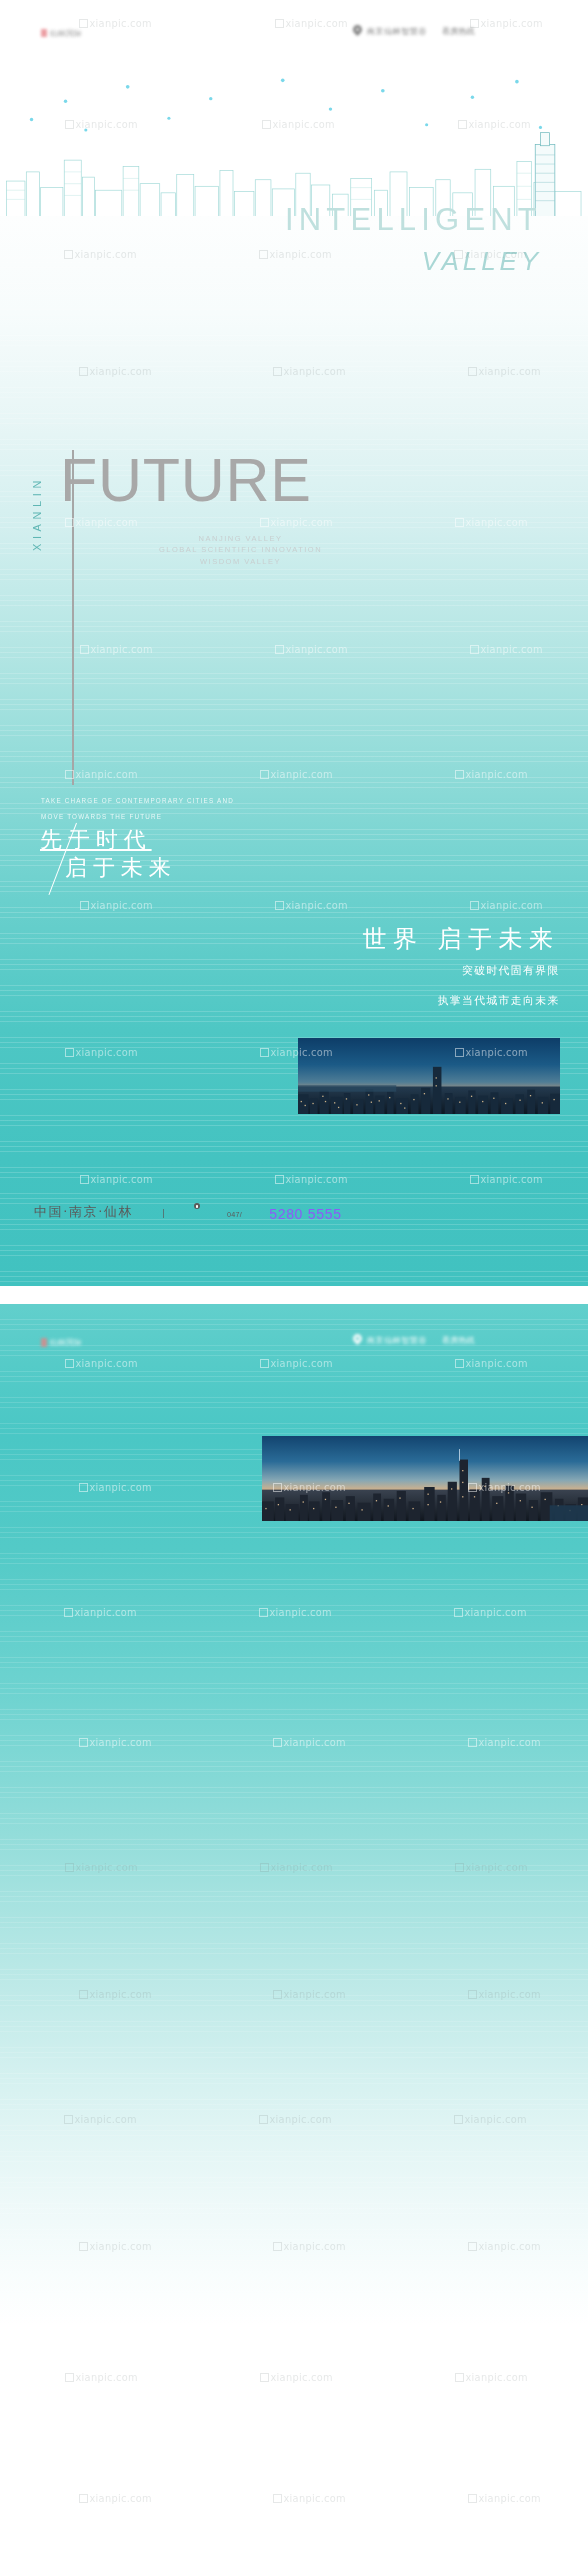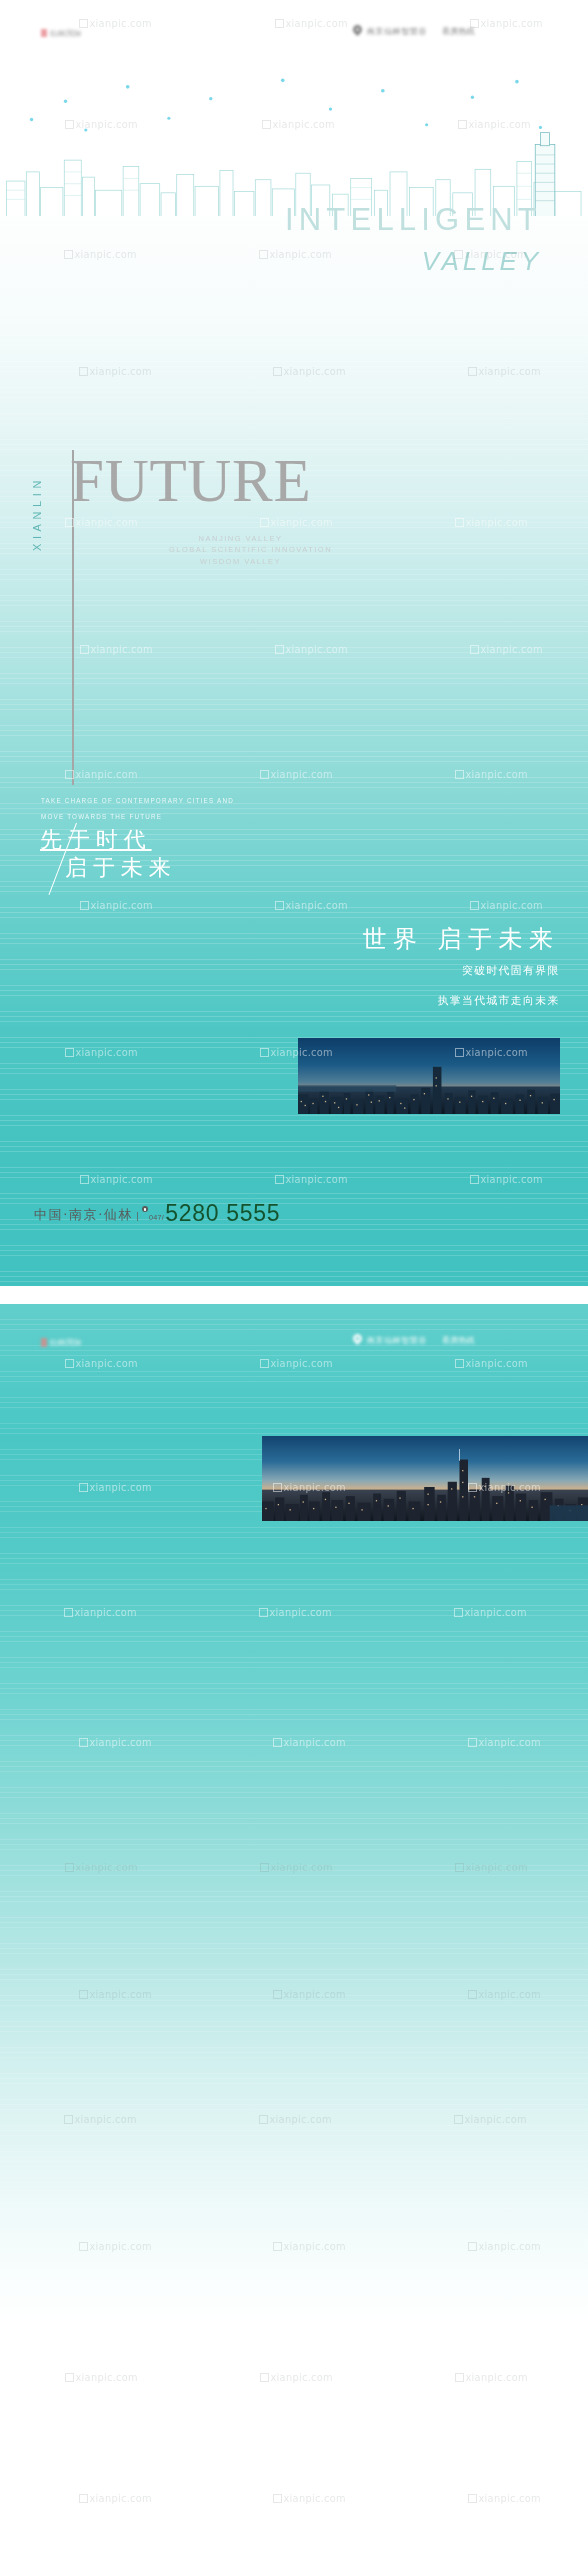--- a/index.html
+++ b/index.html
@@ -114,37 +114,37 @@
     font-family:"DejaVu Sans","Liberation Sans",sans-serif;
   }
   .headline1 .sm {
     font-size:10.8px; letter-spacing:1.4px; line-height:17.7px; margin-top:9.2px;
     font-weight:400; font-family:"DejaVu Sans","Liberation Sans",sans-serif;
   }
 
   .photo { position:absolute; overflow:hidden; }
   .photo svg { display:block; }
 
-  .contact { position:absolute; display:flex; align-items:flex-end; }
+  .contact { position:absolute; display:flex; align-items:flex-end;gap:26px; }
   .contact .cn {
     font-size:13px; letter-spacing:1.6px; color:#5a5a5a; font-weight:400;
     font-family:"DejaVu Sans","Liberation Sans",sans-serif;
   }
   .contact .bar { font-size:8.5px; color:#5a5a5a; margin:0 2.6px 3.3px 3.3px; }
   .contact .tel-ic {
     width:5.9px;height:5.9px;border-radius:50%;background:#5a5a5a;
     margin:0 0.7px 11.8px 1.3px; position:relative;
   }
   .contact .tel-ic:after{
     content:"";position:absolute;left:2px;top:1.2px;width:2px;height:3.3px;
     background:#fff;border-radius:0.7px;
   }
   .contact .area { font-size:7.2px; color:#5a5a5a; margin:0 1.3px 2px 0; letter-spacing:0.2px;}
   .contact .num {
-    font-size:23px; letter-spacing:0.7px; color:#14532d; line-height:.92; font-weight:400;
+    font-size:14px; letter-spacing:0.7px; color:#8b5cf6; line-height:.92; font-weight:400;
   }
 
   
   .poster2 { height:1290px; position:relative; background:#ffffff; }
   .grad2 {
     position:absolute; left:0; top:18.3px; width:589px; height:1021px;
     background:linear-gradient(180deg,
       #62cfcc 0%, #55cbc8 6%, #4ac7c5 13%,
       #53cac7 24%, #6ed3d0 38%, #93ddda 52%,
       #b9e8e6 65%, #d8f2f1 77%, #eef9f9 88%, #fbfefe 97%, #ffffff 100%);
@@ -328,23 +328,23 @@
     <div class="l2">VALLEY</div>
   </div>
 
   <div class="grad1">
     <div class="hairlines"></div>
   </div>
 
   <div class="futureblk" style="left:0;top:0;">
     <div class="fb-xianlin" style="left:31px;top:453px;height:98px;">XIANLIN</div>
     <div class="fb-rule" style="left:72px;top:450px;height:335px;"></div>
-    <div class="fb-future" style="left:70px;top:450px;font-family:Liberation Serif, serif;">FUTURE</div>
+    <div class="fb-future" style="left:60px;top:450px;">FUTURE</div>
     <div class="fb-sub" style="left:149px;top:533px;width:183px;">NANJING VALLEY</div>
-    <div class="fb-sub" style="left:159px;top:544px;width:183px;">GLOBAL SCIENTIFIC INNOVATION</div>
+    <div class="fb-sub" style="left:149px;top:544px;width:183px;">GLOBAL SCIENTIFIC INNOVATION</div>
     <div class="fb-sub" style="left:149px;top:556px;width:183px;">WISDOM VALLEY</div>
   </div>
 
   <div class="slogan-en" style="left:41px;top:793px;color:rgba(255,255,255,.82);">
     <div>TAKE CHARGE OF CONTEMPORARY CITIES AND</div>
     <div>MOVE TOWARDS THE FUTURE</div>
   </div>
 
   <div class="cnslogan" style="left:35px;top:826px;color:#ffffff;">
     <div class="slash" style="left:41px;top:-2.6px;background:#ffffff;"></div>

